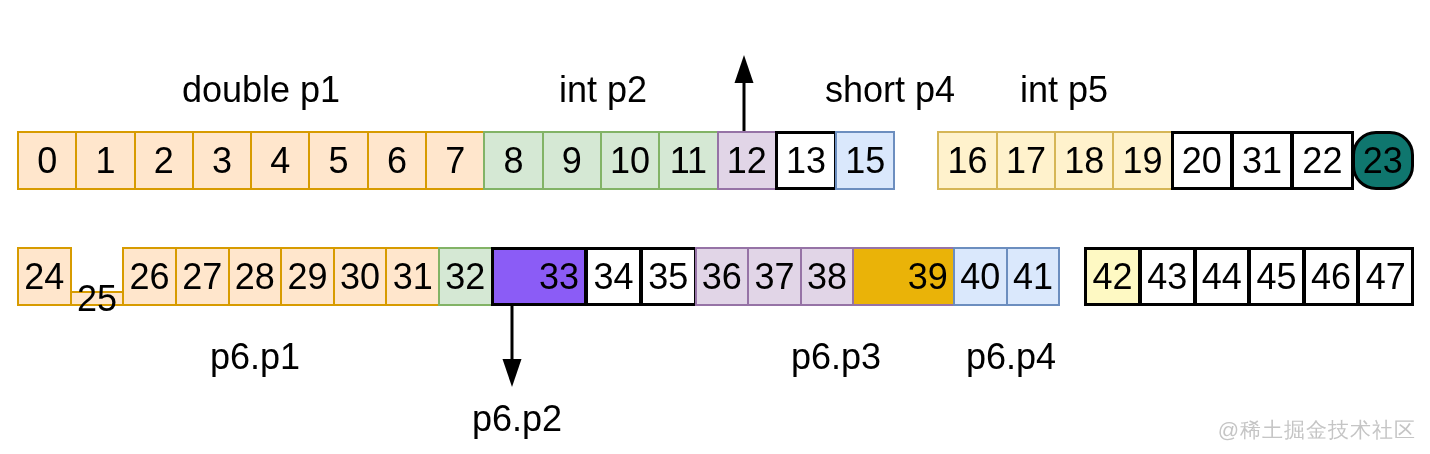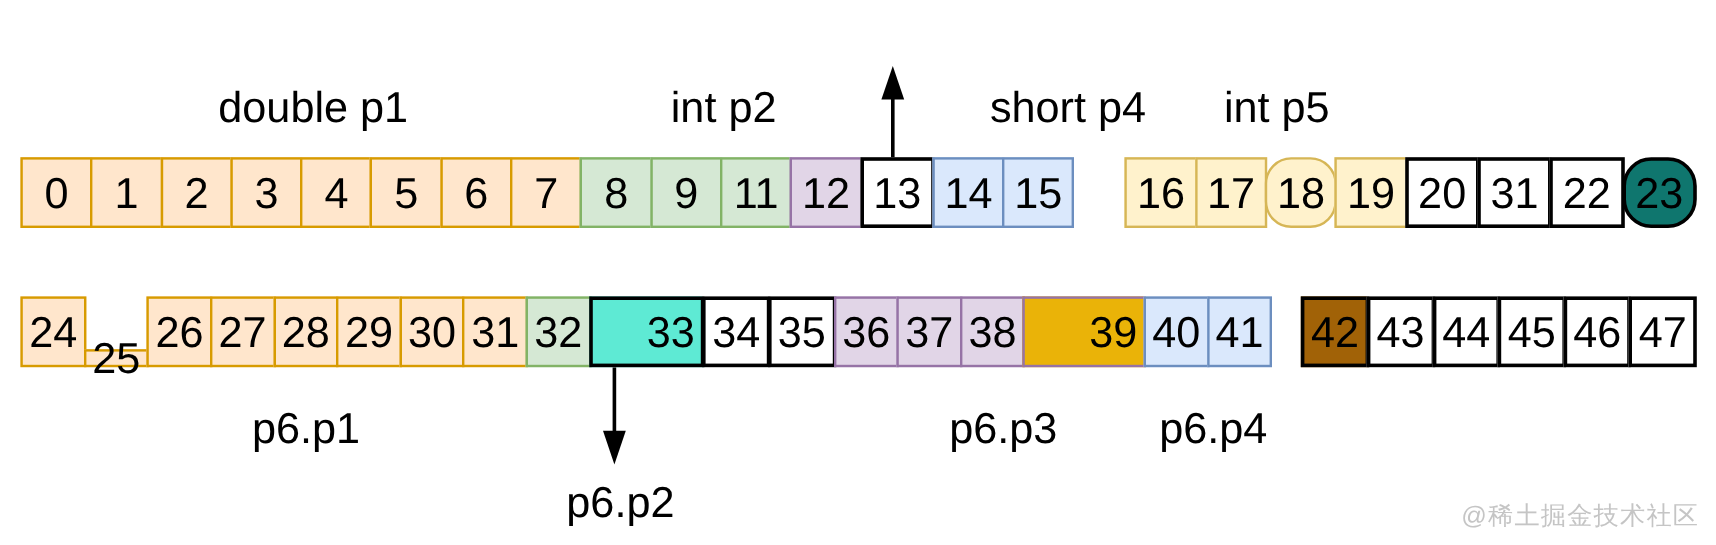--- a/index.html
+++ b/index.html
@@ -44,54 +44,54 @@
       <div class="cell" style="background: rgb(255, 230, 204); border-color: rgb(215, 155, 0);">0</div>
       <div class="cell" style="background: rgb(255, 230, 204); border-color: rgb(215, 155, 0);">1</div>
       <div class="cell" style="background: rgb(255, 230, 204); border-color: rgb(215, 155, 0);">2</div>
       <div class="cell" style="background: rgb(255, 230, 204); border-color: rgb(215, 155, 0);">3</div>
       <div class="cell" style="background: rgb(255, 230, 204); border-color: rgb(215, 155, 0);">4</div>
       <div class="cell" style="background: rgb(255, 230, 204); border-color: rgb(215, 155, 0);">5</div>
       <div class="cell" style="background: rgb(255, 230, 204); border-color: rgb(215, 155, 0);">6</div>
       <div class="cell" style="background: rgb(255, 230, 204); border-color: rgb(215, 155, 0);">7</div>
       <div class="cell" style="background: rgb(213, 232, 212); border-color: rgb(130, 179, 102);">8</div>
       <div class="cell" style="background: rgb(213, 232, 212); border-color: rgb(130, 179, 102);">9</div>
+      <div class="cell" style="background: rgb(213, 232, 212); border-color: rgb(130, 179, 102);">10</div>
       <div class="cell" style="background: rgb(213, 232, 212); border-color: rgb(130, 179, 102);">11</div>
       <div class="cell" style="background: rgb(225, 213, 231); border-color: rgb(150, 115, 166);">12</div>
       <div class="cell plain" style="background: rgb(255, 255, 255); border-color: rgb(0, 0, 0);">13</div>
-      <div class="cell" style="background: rgb(218, 232, 252); border-color: rgb(108, 142, 191);">14</div>
       <div class="cell" style="background: rgb(218, 232, 252); border-color: rgb(108, 142, 191);">15</div>
       <div class="cell" style="background: rgb(255, 242, 204); border-color: rgb(214, 182, 86); margin-left: 42px;">16</div>
       <div class="cell" style="background: rgb(255, 242, 204); border-color: rgb(214, 182, 86);">17</div>
-      <div class="cell" style="background: rgb(255, 242, 204); border-color: rgb(214, 182, 86); border-radius: 22px;">18</div>
+      <div class="cell" style="background: rgb(255, 242, 204); border-color: rgb(214, 182, 86);">18</div>
       <div class="cell" style="background: rgb(255, 242, 204); border-color: rgb(214, 182, 86);">19</div>
       <div class="cell plain" style="background: rgb(255, 255, 255); border-color: rgb(0, 0, 0);">20</div>
       <div class="cell plain" style="background: rgb(255, 255, 255); border-color: rgb(0, 0, 0);">31</div>
       <div class="cell plain" style="background: rgb(255, 255, 255); border-color: rgb(0, 0, 0);">22</div>
       <div class="cell plain" style="background: #0f766e; border-color: rgb(0, 0, 0); border-radius: 24px;">23</div>
     </div>
   <div class="row" style="top:247px;">
       <div class="cell" style="background: rgb(255, 230, 204); border-color: rgb(215, 155, 0);">24</div>
       <div class="cell" style="background: rgb(255, 230, 204); border-color: rgb(215, 155, 0); margin-top: 44px;">25</div>
       <div class="cell" style="background: rgb(255, 230, 204); border-color: rgb(215, 155, 0);">26</div>
       <div class="cell" style="background: rgb(255, 230, 204); border-color: rgb(215, 155, 0);">27</div>
       <div class="cell" style="background: rgb(255, 230, 204); border-color: rgb(215, 155, 0);">28</div>
       <div class="cell" style="background: rgb(255, 230, 204); border-color: rgb(215, 155, 0);">29</div>
       <div class="cell" style="background: rgb(255, 230, 204); border-color: rgb(215, 155, 0);">30</div>
       <div class="cell" style="background: rgb(255, 230, 204); border-color: rgb(215, 155, 0);">31</div>
       <div class="cell" style="background: rgb(213, 232, 212); border-color: rgb(130, 179, 102);">32</div>
-      <div class="cell plain" style="background: #5eead4; border-color: rgb(0, 0, 0); padding-left: 40px;">33</div>
+      <div class="cell plain" style="background: #8b5cf6; border-color: rgb(0, 0, 0); padding-left: 40px;">33</div>
       <div class="cell plain" style="background: rgb(255, 255, 255); border-color: rgb(0, 0, 0);">34</div>
       <div class="cell plain" style="background: rgb(255, 255, 255); border-color: rgb(0, 0, 0);">35</div>
       <div class="cell" style="background: rgb(225, 213, 231); border-color: rgb(150, 115, 166);">36</div>
       <div class="cell" style="background: rgb(225, 213, 231); border-color: rgb(150, 115, 166);">37</div>
       <div class="cell" style="background: rgb(225, 213, 231); border-color: rgb(150, 115, 166);">38</div>
       <div class="cell" style="background: #eab308; border-color: rgb(150, 115, 166); padding-left: 48px;">39</div>
       <div class="cell" style="background: rgb(218, 232, 252); border-color: rgb(108, 142, 191);">40</div>
       <div class="cell" style="background: rgb(218, 232, 252); border-color: rgb(108, 142, 191);">41</div>
-      <div class="cell plain" style="background: #a16207; border-color: rgb(0, 0, 0); margin-left: 24px;">42</div>
+      <div class="cell plain" style="background: #fef9c3; border-color: rgb(0, 0, 0); margin-left: 24px;">42</div>
       <div class="cell plain" style="background: rgb(255, 255, 255); border-color: rgb(0, 0, 0);">43</div>
       <div class="cell plain" style="background: rgb(255, 255, 255); border-color: rgb(0, 0, 0);">44</div>
       <div class="cell plain" style="background: rgb(255, 255, 255); border-color: rgb(0, 0, 0);">45</div>
       <div class="cell plain" style="background: rgb(255, 255, 255); border-color: rgb(0, 0, 0);">46</div>
       <div class="cell plain" style="background: rgb(255, 255, 255); border-color: rgb(0, 0, 0);">47</div>
     </div>
 
   <svg class="arrow" style="left:499px;top:306px;" width="26" height="82" viewBox="0 0 26 82">
     <line x1="13" y1="0" x2="13" y2="58" stroke="#000000" stroke-width="3"></line>
     <polygon points="13,81 3.5,53 22.5,53" fill="#000000"></polygon>

